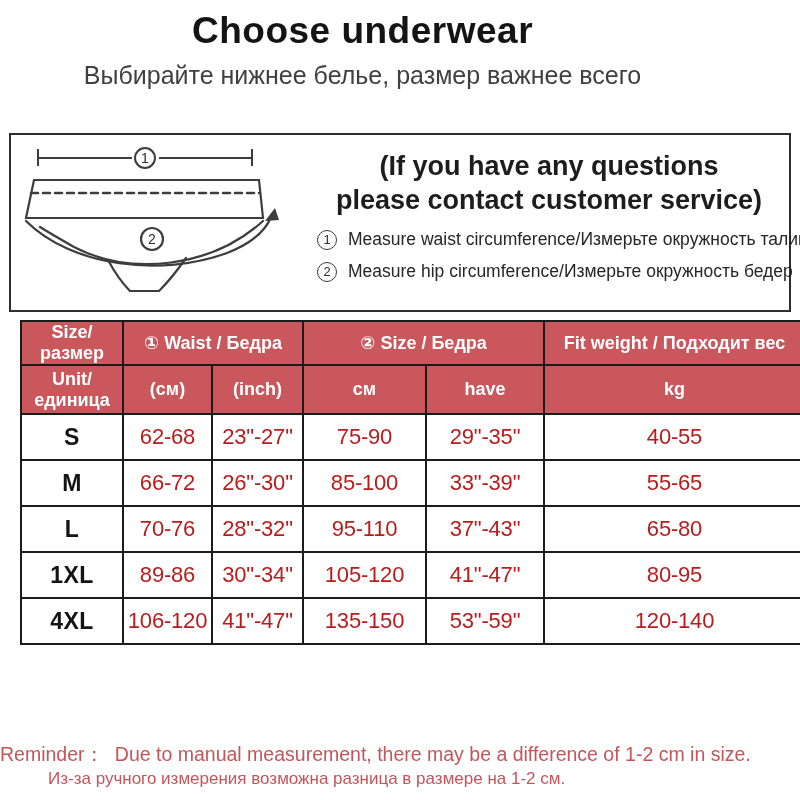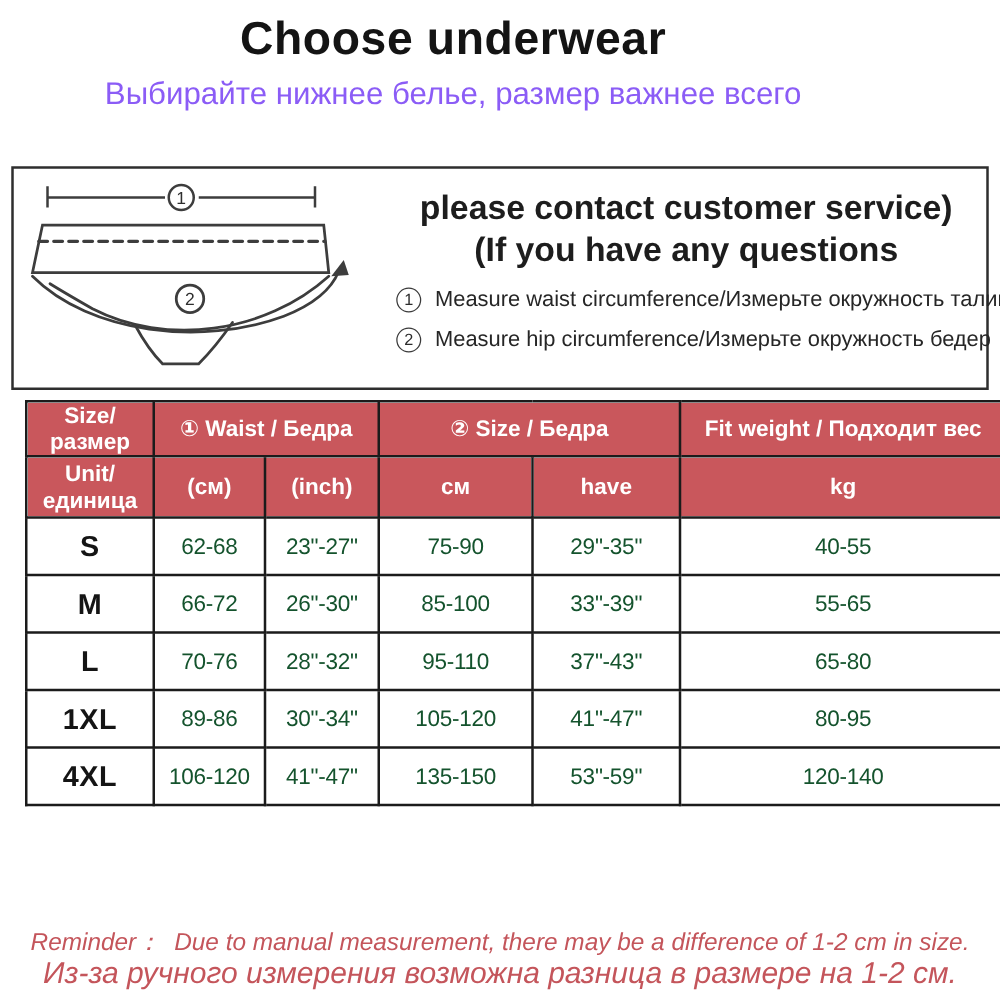--- a/index.html
+++ b/index.html
@@ -16,21 +16,21 @@
       radial-gradient(ellipse 420px 300px at 86% 56%, rgba(198,208,212,0.55), rgba(198,208,212,0) 70%),
       radial-gradient(ellipse 500px 340px at 10% 96%, rgba(246,230,224,0.9), rgba(246,230,224,0) 70%),
       linear-gradient(168deg, #e4e6e5 0%, #e9e9e7 35%, #f0eae6 62%, #f5edе9 80%, #f3e9e4 100%),
       #ebe9e6;
   }
   .page{position:absolute;inset:0;}
 
   
   .title-block{position:absolute;top:10px;left:0;width:725px;text-align:center;}
   .title-line{font-size:37px;line-height:42px;font-weight:bold;color:#141414;letter-spacing:0.5px;}
-  .subtitle{margin-top:9px;font-size:25px;line-height:28px;font-weight:400;color:#8b5cf6;}
+  .subtitle{margin-top:9px;font-size:25px;line-height:28px;font-weight:400;color:#404040;}
 
   
   .info-box{
     position:absolute;left:9px;top:133px;width:778px;height:175px;
     border:2px solid #2e2e2e;box-sizing:content-box;
   }
   .diagram{position:absolute;left:1px;top:0;}
   .ib-right{position:absolute;left:300px;top:14px;width:476px;text-align:center;}
   .ib-heading{font-size:27px;line-height:34px;font-weight:bold;color:#1d1d1d;}
   .ib-notes{position:absolute;left:306px;top:94px;width:472px;}
@@ -51,26 +51,26 @@
     border:2px solid #1b1b1b;text-align:center;vertical-align:middle;
     padding:0;overflow:hidden;
   }
   .size-table thead th{
     background:#c9575c;color:#ffffff;font-weight:bold;
   }
   .hrow1 th{height:38px;font-size:18px;}
   .hrow2 th{height:47px;font-size:18px;}
   .size-table tbody tr{height:46px;}
   .cell-size{font-size:23px;font-weight:bold;color:#141414;letter-spacing:0.5px;}
-  .cell-val{font-size:18px;color:#14532d;letter-spacing:-0.2px;}
+  .cell-val{font-size:22px;color:#b91c1c;letter-spacing:-0.2px;}
 
   
-  .footer{position:absolute;left:0;top:741px;width:800px;text-align:center;color:#c4555b;font-style:italic;}
+  .footer{position:absolute;left:0;top:741px;width:800px;text-align:left;color:#c4555b;}
   .footer-line1{font-size:19.5px;line-height:26px;}
-  .footer-line2{font-size:24px;line-height:24px;}
+  .footer-line2{font-size:17px;line-height:24px;padding-left:48px;}
 </style>
 </head>
 <body>
 
 <div class="bg"></div>
 
 <div class="page">
 
   <div class="title-block">
     <div class="title-line">Choose underwear</div>
@@ -96,22 +96,22 @@
         <path d="M 14 86 C 60 132, 150 142, 215 118 C 238 109, 253 97, 259 82"></path>
         <path d="M 251 86 C 200 132, 120 142, 62 112 C 48 104, 36 97, 28 92"></path>
         <path d="M 96 125 C 103 138, 110 148, 118 156 L 147 156 C 156 147, 165 136, 174 123"></path>
         <circle cx="140" cy="104" r="11"></circle>
       </g>
       <polygon points="263,73 253,86 267,85" fill="#3d3d3d"></polygon>
       <text x="140" y="109" text-anchor="middle" font-size="14" fill="#2e2e2e">2</text>
     </svg>
 
     <div class="ib-right">
+      <div class="ib-heading">(If you have any questions</div>
       <div class="ib-heading">please contact customer service)</div>
-      <div class="ib-heading">(If you have any questions</div>
     </div>
 
     <div class="ib-notes">
       <div class="ib-note">
         <span class="ib-num">1</span>
         <span class="ib-note-text">Measure waist circumference/Измерьте окружность талии</span>
       </div>
       <div class="ib-note">
         <span class="ib-num">2</span>
         <span class="ib-note-text">Measure hip circumference/Измерьте окружность бедер</span>

